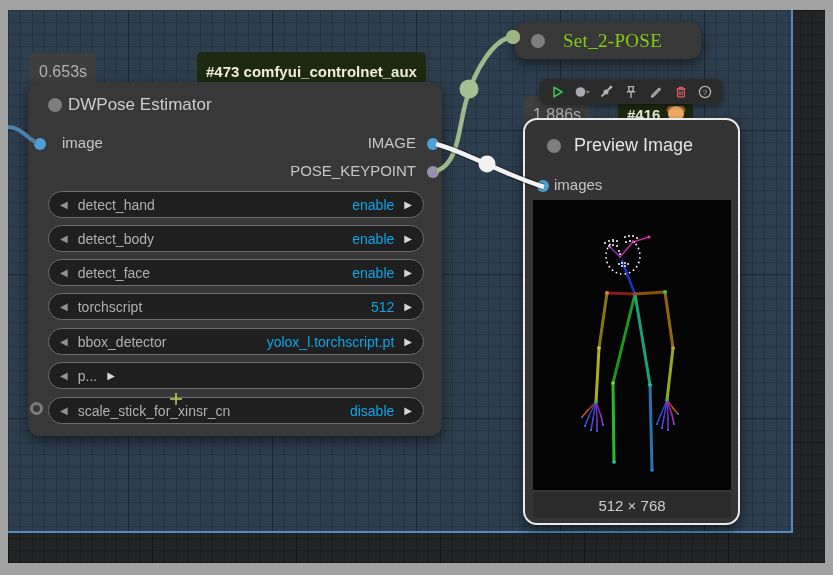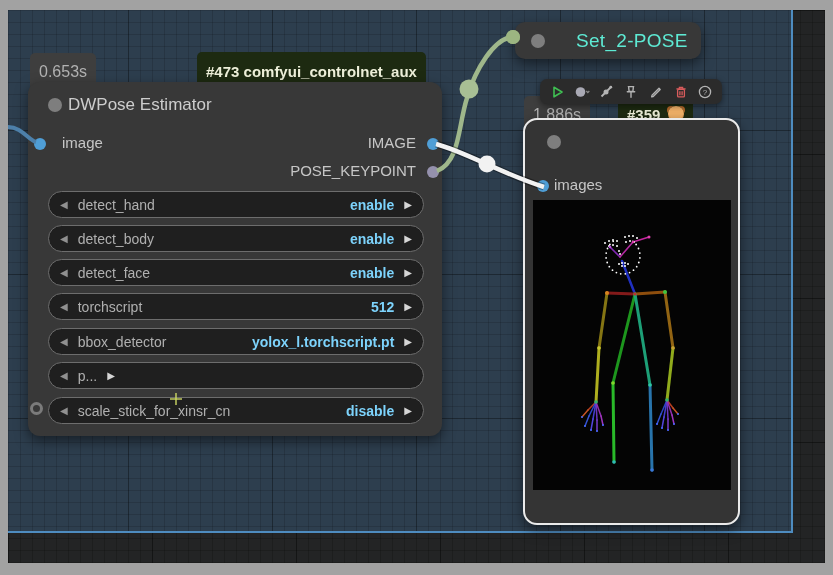--- a/index.html
+++ b/index.html
@@ -29,40 +29,40 @@
     font-size:0;line-height:0;overflow:hidden;
     background:radial-gradient(circle at 50% 38%, #f2b269 55%, #c97d35 90%);
     box-shadow:-5px -4px 0 -4px #b5692a, 5px -4px 0 -4px #b5692a;}
   .node{position:absolute;background:#383838;border-radius:12px;z-index:3;
     box-shadow:0 5px 13px rgba(0,0,0,.5);}
   .collapse-dot{width:14px;height:14px;border-radius:50%;background:#7e7e7e;flex:0 0 auto;}
   
   .setnode{left:507px;top:12px;width:186px;height:37px;border-radius:10px;
     display:flex;align-items:center;}
   .setnode .collapse-dot{margin-left:16px;}
-  .setnode .title{margin-left:31px;font-size:19px;color:#5eead4;letter-spacing:.3px;}
+  .setnode .title{margin-left:18px;font-size:19px;color:#84cc16;letter-spacing:.3px;font-family:Liberation Serif, serif;}
   .setnode .link-dot{position:absolute;left:-9px;top:8px;width:14px;height:14px;border-radius:50%;
     background:#9cb581;}
   
   .dwpose{left:20px;top:72px;width:414px;height:354px;}
   .dwpose .title{position:absolute;left:20px;top:13px;display:flex;align-items:center;gap:6px;
     font-size:17px;color:#cdcdcd;}
   .slot{position:absolute;font-size:15px;color:#c6c6c6;}
   .sock{position:absolute;width:12px;height:12px;border-radius:50%;}
   .sock.blue{background:#4f9ed6;}
   .sock.purple{background:#9591ad;}
   .sock.ring{width:13px;height:13px;border:3.5px solid #7b7b7b;background:#383838;box-sizing:border-box;}
   .widget{position:absolute;left:20px;width:376px;height:27px;box-sizing:border-box;
     display:flex;align-items:center;background:#1f1f1f;border:1px solid #6d6d6d;border-radius:14px;
     padding:0 11px;font-size:14px;}
   .warr{font-size:10px;line-height:1;}
   .warr.l{color:#909090;margin-right:10px;}
   .warr.r{color:#d6d6d6;margin-left:10px;}
   .wlabel{color:#b0b0b0;white-space:nowrap;}
-  .wvalue{color:#7dd3fc;font-weight:700;margin-left:auto;white-space:nowrap;}
+  .wvalue{color:#0ea5e9;font-weight:400;margin-left:auto;white-space:nowrap;}
   
   .preview{left:515px;top:108px;width:217px;height:407px;box-sizing:border-box;
     background:#343434;border:2px solid #eaeaea;border-radius:14px;}
   .preview .p-title{position:absolute;left:22px;top:15px;display:flex;align-items:center;gap:13px;
     font-size:18px;color:#e4e4e4;}
   .preview .p-in{position:absolute;left:29px;top:56px;font-size:15px;color:#c6c6c6;}
   .preview .sock.blue{left:12px;top:60px;}
   .p-img{position:absolute;left:8px;top:80px;width:198px;height:290px;background:#040404;}
   .p-img svg{display:block;width:198px;height:290px;}
   .p-size{position:absolute;left:8px;top:372px;width:198px;height:26px;background:#2b2b2b;
@@ -80,21 +80,21 @@
 
 <div class="frame">
   <div class="canvas">
 
     <div class="group"></div>
 
     <div class="badge time" style="left:22px;top:43px;">0.653s</div>
     <div class="badge pack" style="left:189px;top:42px;">#473 comfyui_controlnet_aux</div>
     <div class="badge time" style="left:516px;top:86px;">1.886s</div>
     <div class="badge pack" style="left:610px;top:85px;">
-      <span>#359</span>
+      <span>#416</span>
       <span class="emoji-swatch">🐶</span>
     </div>
 
     <div class="node setnode">
       <span class="link-dot"></span>
       <span class="collapse-dot"></span>
       <span class="title">Set_2-POSE</span>
     </div>
 
     <div class="node dwpose">
@@ -153,20 +153,21 @@
         <span class="warr l">◀</span>
         <span class="wlabel">scale_stick_for_xinsr_cn</span>
         <span class="wvalue">disable</span>
         <span class="warr r">▶</span>
       </div>
     </div>
 
     <div class="node preview">
       <div class="p-title">
         <span class="collapse-dot"></span>
+        <span>Preview Image</span>
       </div>
       <span class="p-in">images</span>
       <span class="sock blue" style="left:12px;top:60px;"></span>
       <div class="p-img">
         <svg id="pose-svg" viewBox="0 0 198 290">
             <line x1="89" y1="61" x2="102" y2="94" stroke="#2233cc" stroke-width="2.5" stroke-linecap="round" opacity="0.95"></line>
             <line x1="77" y1="47" x2="87" y2="57" stroke="#8a2cc0" stroke-width="1.6" stroke-linecap="round" opacity="0.95"></line>
             <line x1="100" y1="42" x2="87" y2="57" stroke="#bb2ca8" stroke-width="1.6" stroke-linecap="round" opacity="0.95"></line>
             <line x1="100" y1="42" x2="116" y2="37" stroke="#d028a8" stroke-width="1.6" stroke-linecap="round" opacity="0.95"></line>
             <line x1="102" y1="94" x2="74" y2="93" stroke="#8a1c1c" stroke-width="3" stroke-linecap="round" opacity="0.95"></line>
@@ -260,20 +261,21 @@
             <circle cx="58" cy="230" r="1" fill="#4468ff"></circle>
             <circle cx="64" cy="231" r="1" fill="#4468ff"></circle>
             <circle cx="70" cy="225" r="1" fill="#4468ff"></circle>
             <circle cx="145" cy="214" r="1" fill="#4468ff"></circle>
             <circle cx="124" cy="224" r="1" fill="#4468ff"></circle>
             <circle cx="129" cy="228" r="1" fill="#4468ff"></circle>
             <circle cx="135" cy="230" r="1" fill="#4468ff"></circle>
             <circle cx="141" cy="224" r="1" fill="#4468ff"></circle>
           </svg>
       </div>
+      <div class="p-size">512 × 768</div>
     </div>
 
     <div class="toolbar">
       <svg class="tb" viewBox="0 0 16 16">
         <polygon points="5,3.2 13,8 5,12.8" fill="none" stroke="#3fbf52" stroke-width="1.6" stroke-linejoin="round"></polygon>
       </svg>
       <svg class="tb" viewBox="0 0 16 16">
         <circle cx="6.5" cy="8" r="4.8" fill="#a9a9b4"></circle>
         <polyline points="12.3,7 13.8,8.6 15.3,7" fill="none" stroke="#8d8d8d" stroke-width="1.2"></polyline>
       </svg>

